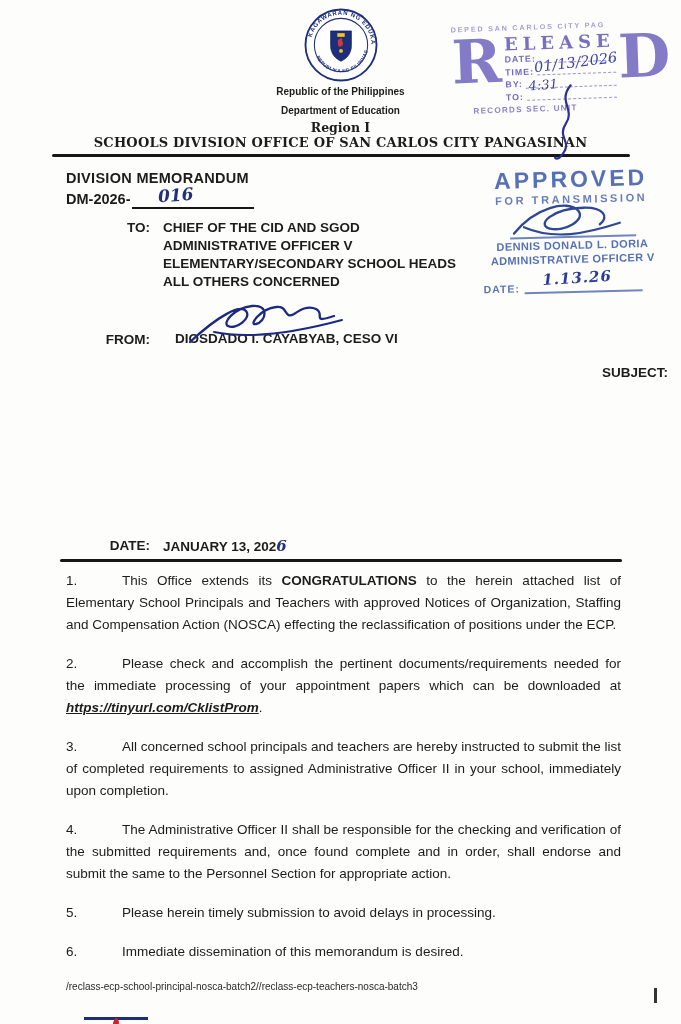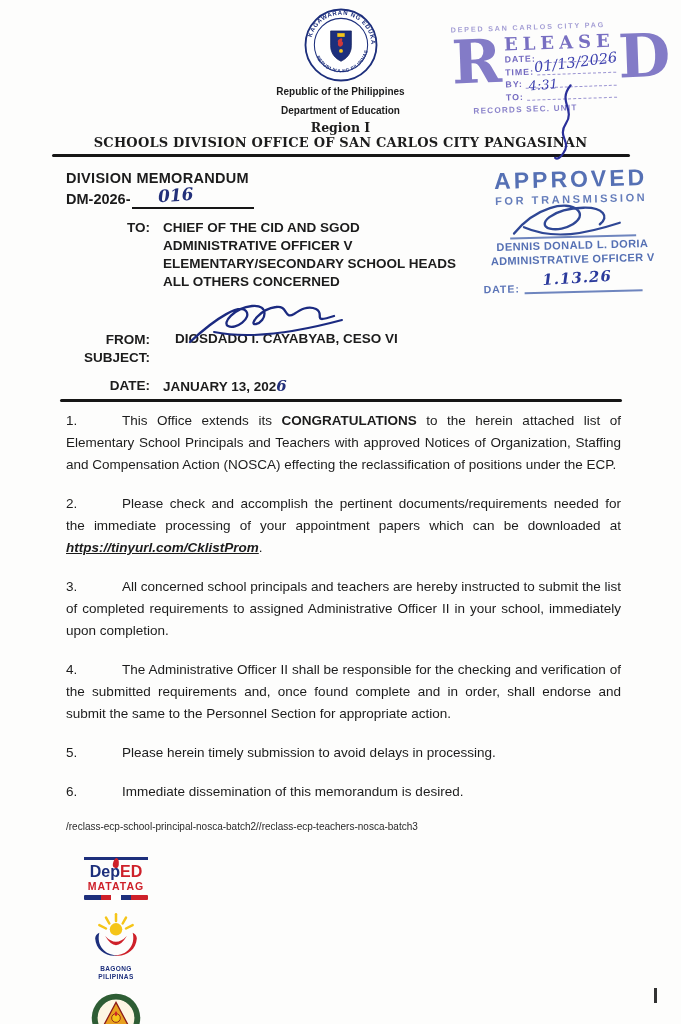--- a/index.html
+++ b/index.html
@@ -22,21 +22,21 @@
   .dm-line{display:inline-block;width:122px;border-bottom:2px solid #161616;margin-left:2px;position:relative;height:20px;}
   .hand{font-family:"DejaVu Serif",serif;font-style:italic;color:#23307a;}
   .dm-hand{position:absolute;left:26px;top:-2px;font-size:17px;transform:rotate(-4deg);}
   
   .rows{margin-top:10px;}
   .row{display:flex;font-size:13.5px;font-weight:bold;}
   .lbl{flex:0 0 163px;text-align:right;padding-right:13px;box-sizing:border-box;line-height:18px;}
   .to-lines div{line-height:18px;}
   .from-row{margin-top:40px;gap:12px;}
   .from-role{font-weight:normal;font-size:13px;line-height:18px;display:flex;align-items:center;gap:10px;}
-  .subject-row{}
+  .subject-row{margin-top:15px;flex-direction:column;}
   .subject-lines div{line-height:19px;}
   .date-row{margin-top:10px;}
   .rule2{width:562px;height:3px;background:#161616;margin:4px 0 0 60px;border-radius:2px;}
   
   .bodytext{margin:8px 60px 0 66px;}
   .para{font-size:13.5px;line-height:22px;text-align:justify;margin:0 0 17px 0;}
   .pnum{display:inline-block;width:56px;}
   .b{font-weight:bold;}
   .link{font-weight:bold;font-style:italic;text-decoration:underline;}
   .reference{margin-top:16px;font-size:10px;line-height:14px;color:#2a2a2a;}

